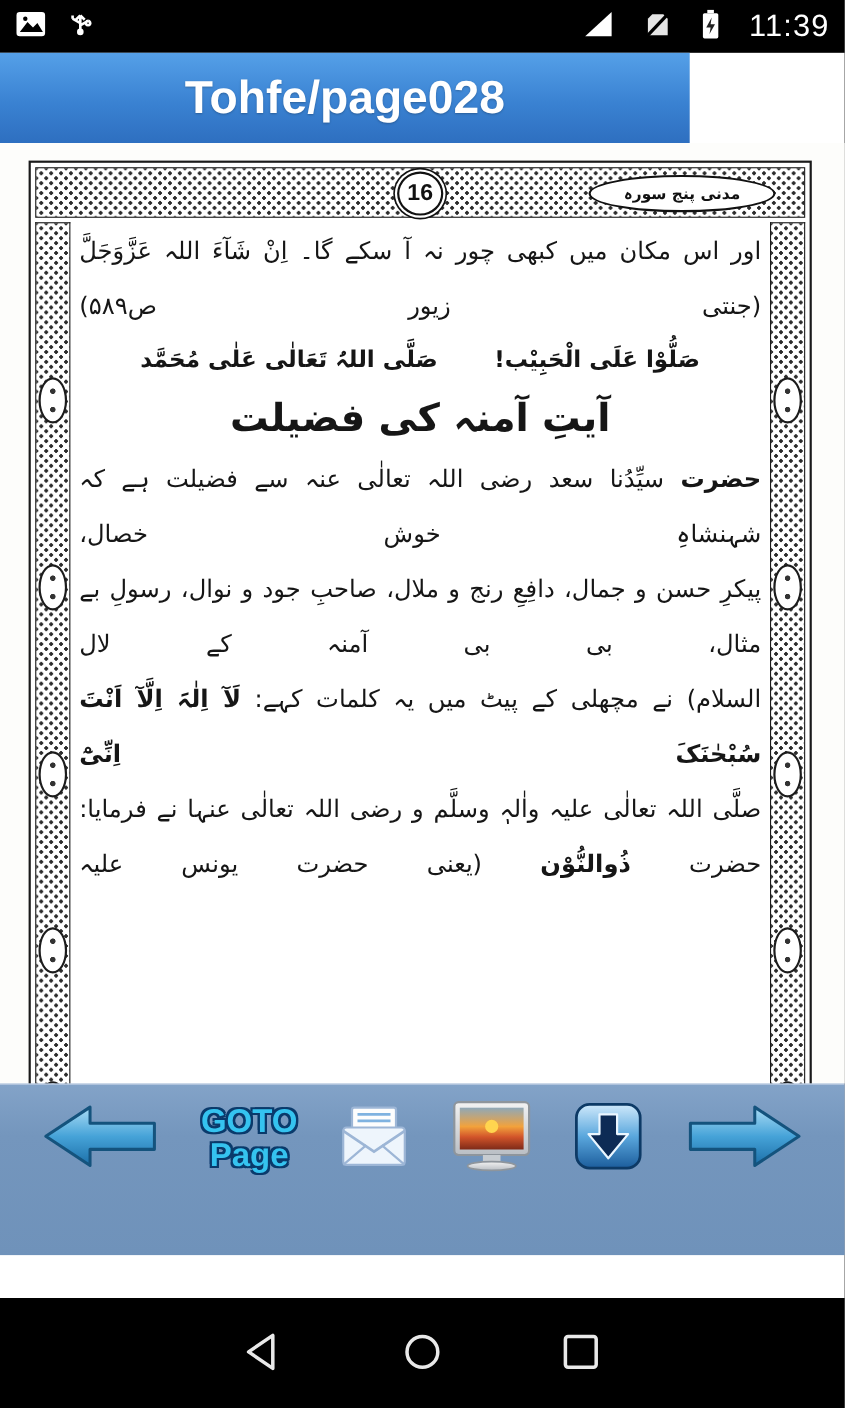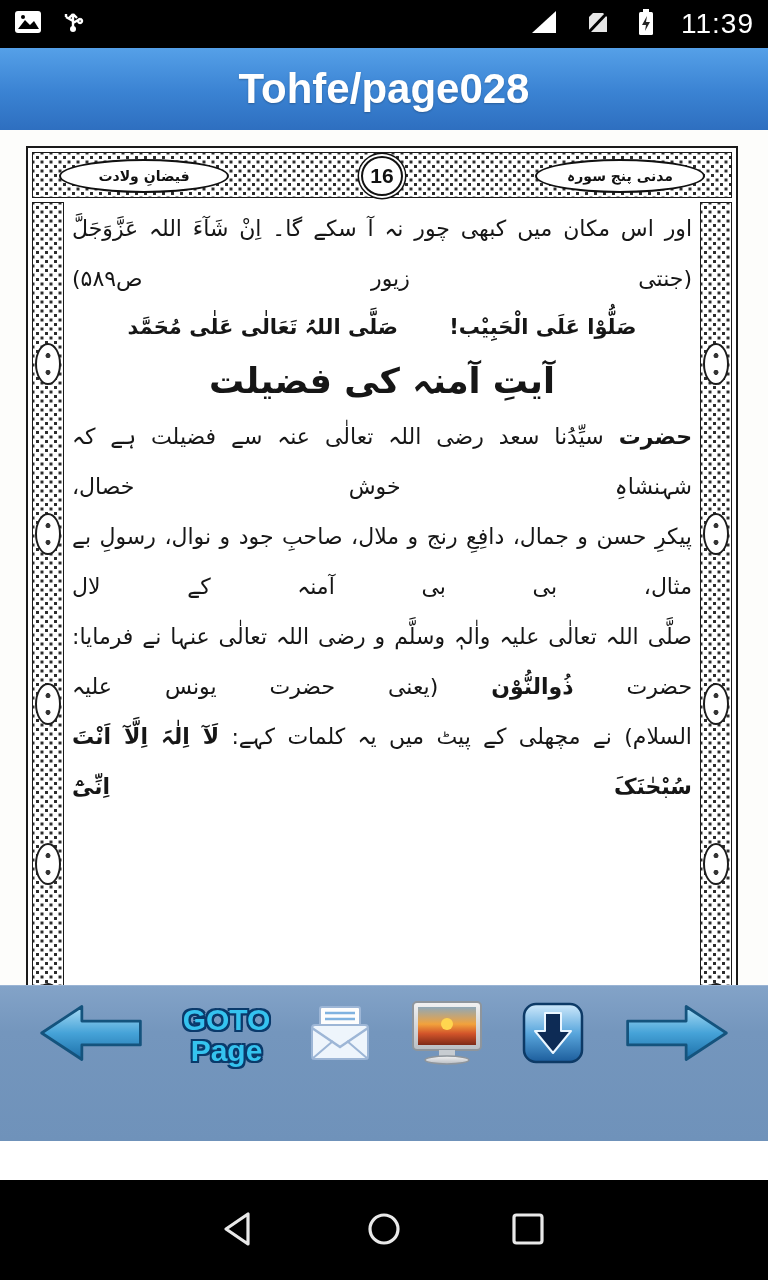--- a/index.html
+++ b/index.html
@@ -7,21 +7,21 @@
   .screen { position:relative; width:768px; height:1280px; background:#fff; }
 
   
   .status-bar { position:absolute; top:0; left:0; width:768px; height:48px; background:#000;
     display:flex; align-items:center; padding:0 14px; }
   .sb-left { display:flex; align-items:center; gap:18px; }
   .sb-right { margin-left:auto; display:flex; align-items:center; gap:26px; }
   .sb-time { color:#fff; font-size:28px; font-weight:400; letter-spacing:1px; }
 
   
-  .app-header { position:absolute; top:48px; left:0; width:768px; height:82px;
+  .app-header { position:absolute; top:48px; left:0; width:627px; height:82px;
     background:linear-gradient(180deg,#55a0e8 0%,#3a82d2 55%,#2e6fc0 100%);
     display:flex; align-items:center; justify-content:center; }
   .app-title { color:#fff; font-size:42px; font-weight:bold; text-shadow:0 1px 2px rgba(0,0,0,.25); }
 
   
   .content { position:absolute; top:130px; left:0; width:768px; height:855px; background:#fdfdfb; overflow:hidden; }
   .book-page { position:absolute; left:26px; right:30px; top:16px; bottom:-40px;
     background:#fff; border:2px solid #1a1a1a; }
   .orn {
     background-color:#fff;
@@ -120,21 +120,20 @@
 
   <div class="app-header">
     <span class="app-title">Tohfe/page028</span>
   </div>
 
   <div class="content">
     <div class="book-page">
 
       <div class="band-top orn">
         <div class="cartouche right">مدنی پنج سورہ</div>
-        <div class="cartouche left">فیضانِ ولادت</div>
         <div class="page-num-circle">16</div>
       </div>
 
       <div class="band-left orn">
         <div class="medallion" style="top:140px"></div>
         <div class="medallion" style="top:310px"></div>
         <div class="medallion" style="top:480px"></div>
         <div class="medallion" style="top:640px"></div>
         <div class="medallion" style="top:780px"></div>
       </div>
@@ -146,22 +145,22 @@
         <div class="medallion" style="top:780px"></div>
       </div>
 
       <div class="page-text">
         <div class="jline">اور اس مکان میں کبھی چور نہ آ سکے گا۔ اِنْ شَآءَ اللہ عَزَّوَجَلَّ (جنتی زیور ص۵۸۹)</div>
         <div class="salat">صَلُّوْا عَلَی الْحَبِیْب!&nbsp;&nbsp;&nbsp;&nbsp;&nbsp;&nbsp;&nbsp;صَلَّی اللہُ تَعَالٰی عَلٰی مُحَمَّد</div>
         <div class="h1">آیتِ آمنہ کی فضیلت</div>
 
         <div class="jline"><span class="em">حضرت</span><span> سیِّدُنا سعد رضی اللہ تعالٰی عنہ سے فضیلت ہے کہ شہنشاہِ خوش خصال،</span></div>
         <div class="jline"><span>پیکرِ حسن و جمال، دافِعِ رنج و ملال، صاحبِ جود و نوال، رسولِ بے مثال، بی بی آمنہ کے لال</span></div>
+        <div class="jline"><span>السلام) نے مچھلی کے پیٹ میں یہ کلمات کہے: </span><span class="em">لَآ اِلٰہَ اِلَّآ اَنْتَ سُبْحٰنَکَ اِنِّیْٓ</span></div>
         <div class="jline"><span>صلَّی اللہ تعالٰی علیہ واٰلہٖ وسلَّم و رضی اللہ تعالٰی عنہا نے فرمایا: حضرت </span><span class="em">ذُوالنُّوْن</span><span> (یعنی حضرت یونس علیہ</span></div>
-        <div class="jline"><span>السلام) نے مچھلی کے پیٹ میں یہ کلمات کہے: </span><span class="em">لَآ اِلٰہَ اِلَّآ اَنْتَ سُبْحٰنَکَ اِنِّیْٓ</span></div>
         <div class="jline"></div>
 
       </div>
     </div>
   </div>
 
   <div class="toolbar">
     <div class="toolbar-row">
       <button class="tb-btn">
         <span>

